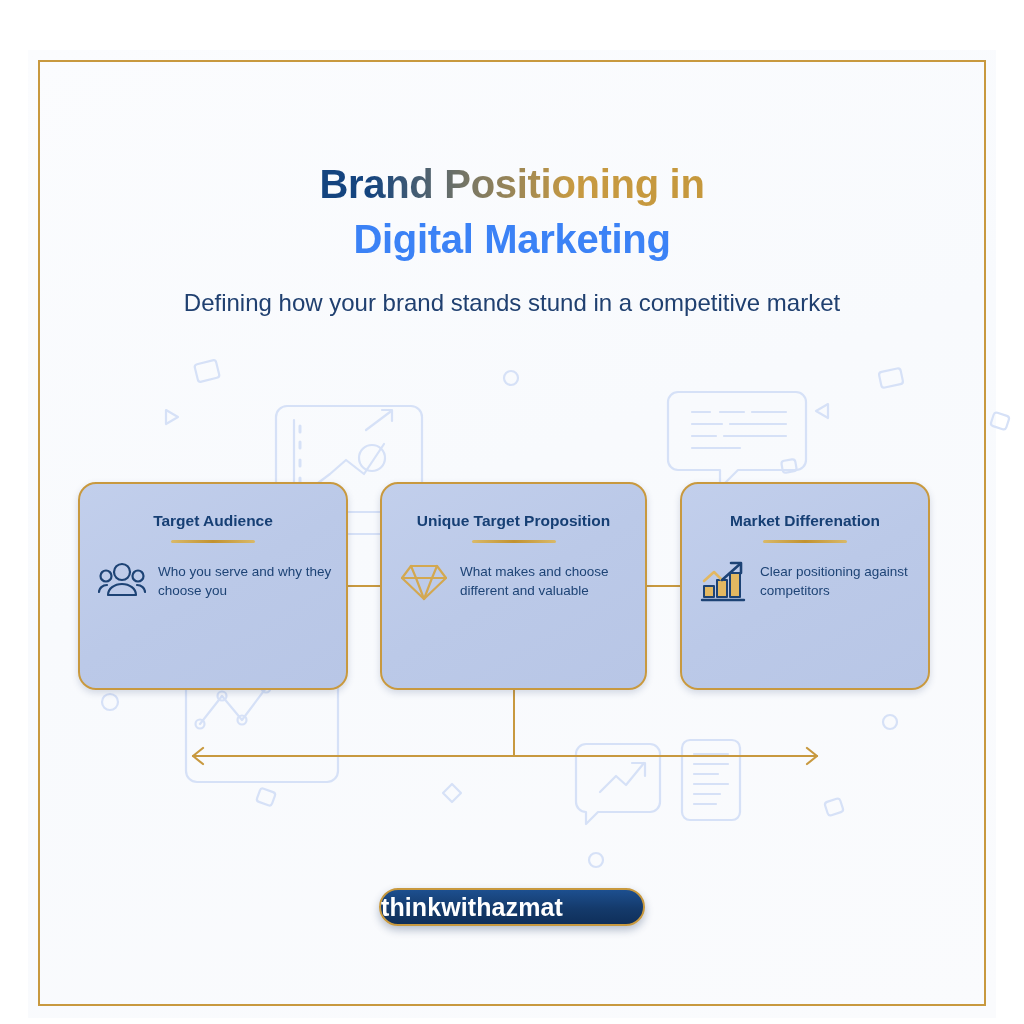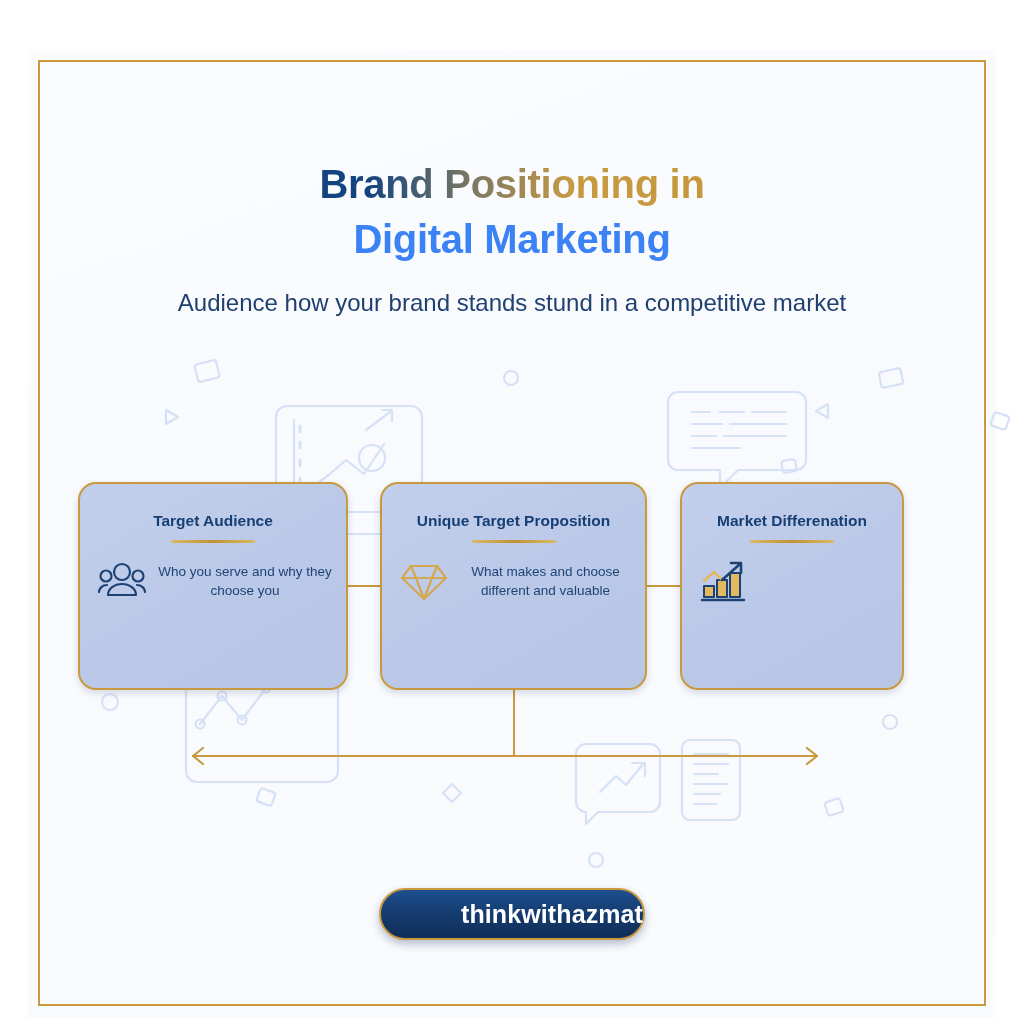--- a/index.html
+++ b/index.html
@@ -101,21 +101,21 @@
     height: 208px;
     background: linear-gradient(150deg, #c2cfec 0%, #bbc9e8 50%, #b8c6e6 100%);
     border: 2px solid #c8993f;
     border-radius: 18px;
     box-sizing: border-box;
     box-shadow: 0 3px 7px rgba(40, 60, 110, 0.18);
     overflow: hidden;
   }
   .card-1 { left: 78px;  width: 270px; }
   .card-2 { left: 380px; width: 267px; }
-  .card-3 { left: 680px; width: 224px; }
+  .card-3 { left: 680px; width: 250px; }
 
   .card-title {
     margin-top: 26px;
     text-align: center;
     font-size: 15.5px;
     font-weight: bold;
     color: #163f74;
     line-height: 21px;
     padding: 0 14px;
   }
@@ -125,21 +125,20 @@
     margin: 9px auto 0 auto;
     background: linear-gradient(90deg, #d9b969 0%, #c2922f 50%, #d9b969 100%);
     border-radius: 2px;
   }
   .card-body {
     display: flex;
     align-items: center;
     margin-top: 14px;
     padding: 0 14px 0 18px;
     gap: 12px;
-    text-align: center;
   }
   .card-icon {
     flex: 0 0 auto;
     width: 48px;
     height: 48px;
     display: flex;
     align-items: center;
     justify-content: center;
   }
   .card-desc {
@@ -156,28 +155,28 @@
     width: 640px;
     height: 24px;
   }
 
   
   .badge {
     position: absolute;
     left: 379px;
     top: 866px;
     width: 266px;
-    height: 52px;
+    height: 38px;
     border-radius: 27px;
     background: linear-gradient(180deg, #1d4f8f 0%, #143a6b 55%, #0f2f5a 100%);
     border: 2.5px solid #c8993f;
     box-sizing: border-box;
     display: flex;
     align-items: center;
-    justify-content: flex-end;
+    justify-content: flex-start;
     box-shadow: 0 4px 9px rgba(20, 45, 90, 0.30);
   }
   .badge-text {
     color: #ffffff;
     font-size: 25px;
     font-weight: bold;
     letter-spacing: 0.1px;
   }
 </style>
 </head>
@@ -241,21 +240,21 @@
         <circle cx="596" cy="838" r="7"></circle>
         <rect x="826" y="778" width="16" height="14" rx="3" transform="rotate(-18 834 785)"></rect>
         <circle cx="890" cy="700" r="7"></circle>
       </g>
     </g>
   </svg>
 
   <div class="header">
     <div class="title-line title-line1">Brand Positioning in</div>
     <div class="title-line title-line2">Digital Marketing</div>
-    <div class="subtitle">Audience how your brand stands stund in a competitive market</div>
+    <div class="subtitle">Defining how your brand stands stund in a competitive market</div>
   </div>
 
   <div class="conn conn-h" style="left:348px; top:563px; width:32px;"></div>
   <div class="conn conn-h" style="left:647px; top:563px; width:33px;"></div>
   <div class="conn conn-v" style="left:513px; top:668px; width:2px; height:66px;"></div>
 
   <div class="card card-1">
     <div class="card-title">Target Audience</div>
     <div class="card-divider"></div>
     <div class="card-body">
@@ -296,20 +295,21 @@
         <svg width="48" height="44" viewBox="0 0 48 44" xmlns="http://www.w3.org/2000/svg" fill="none" stroke-linecap="round" stroke-linejoin="round">
           <rect x="4" y="27" width="10" height="11" fill="#e3b861" stroke="#1d4375" stroke-width="2"></rect>
           <rect x="17" y="21" width="10" height="17" fill="#e3b861" stroke="#1d4375" stroke-width="2"></rect>
           <rect x="30" y="14" width="10" height="24" fill="#e3b861" stroke="#1d4375" stroke-width="2"></rect>
           <path d="M2 41 h42" stroke="#1d4375" stroke-width="2.4"></path>
           <path d="M4 22 l10 -9 l8 8" stroke="#e3b861" stroke-width="2.6"></path>
           <path d="M22 21 l18 -16" stroke="#1d4375" stroke-width="2.6"></path>
           <path d="M31 4 h10 v10" stroke="#1d4375" stroke-width="2.6"></path>
         </svg>
       </div>
+      <div class="card-desc">Clear positioning against competitors</div>
     </div>
   </div>
 
   <svg class="bottom-arrow" viewBox="0 0 640 24" xmlns="http://www.w3.org/2000/svg" fill="none" stroke="#c8993f" stroke-width="2.2" stroke-linecap="round" stroke-linejoin="round">
     <path d="M8 12 h624"></path>
     <path d="M18 4 l-10 8 l10 8"></path>
     <path d="M622 4 l10 8 l-10 8"></path>
   </svg>
 
   <div class="gold-frame"></div>

